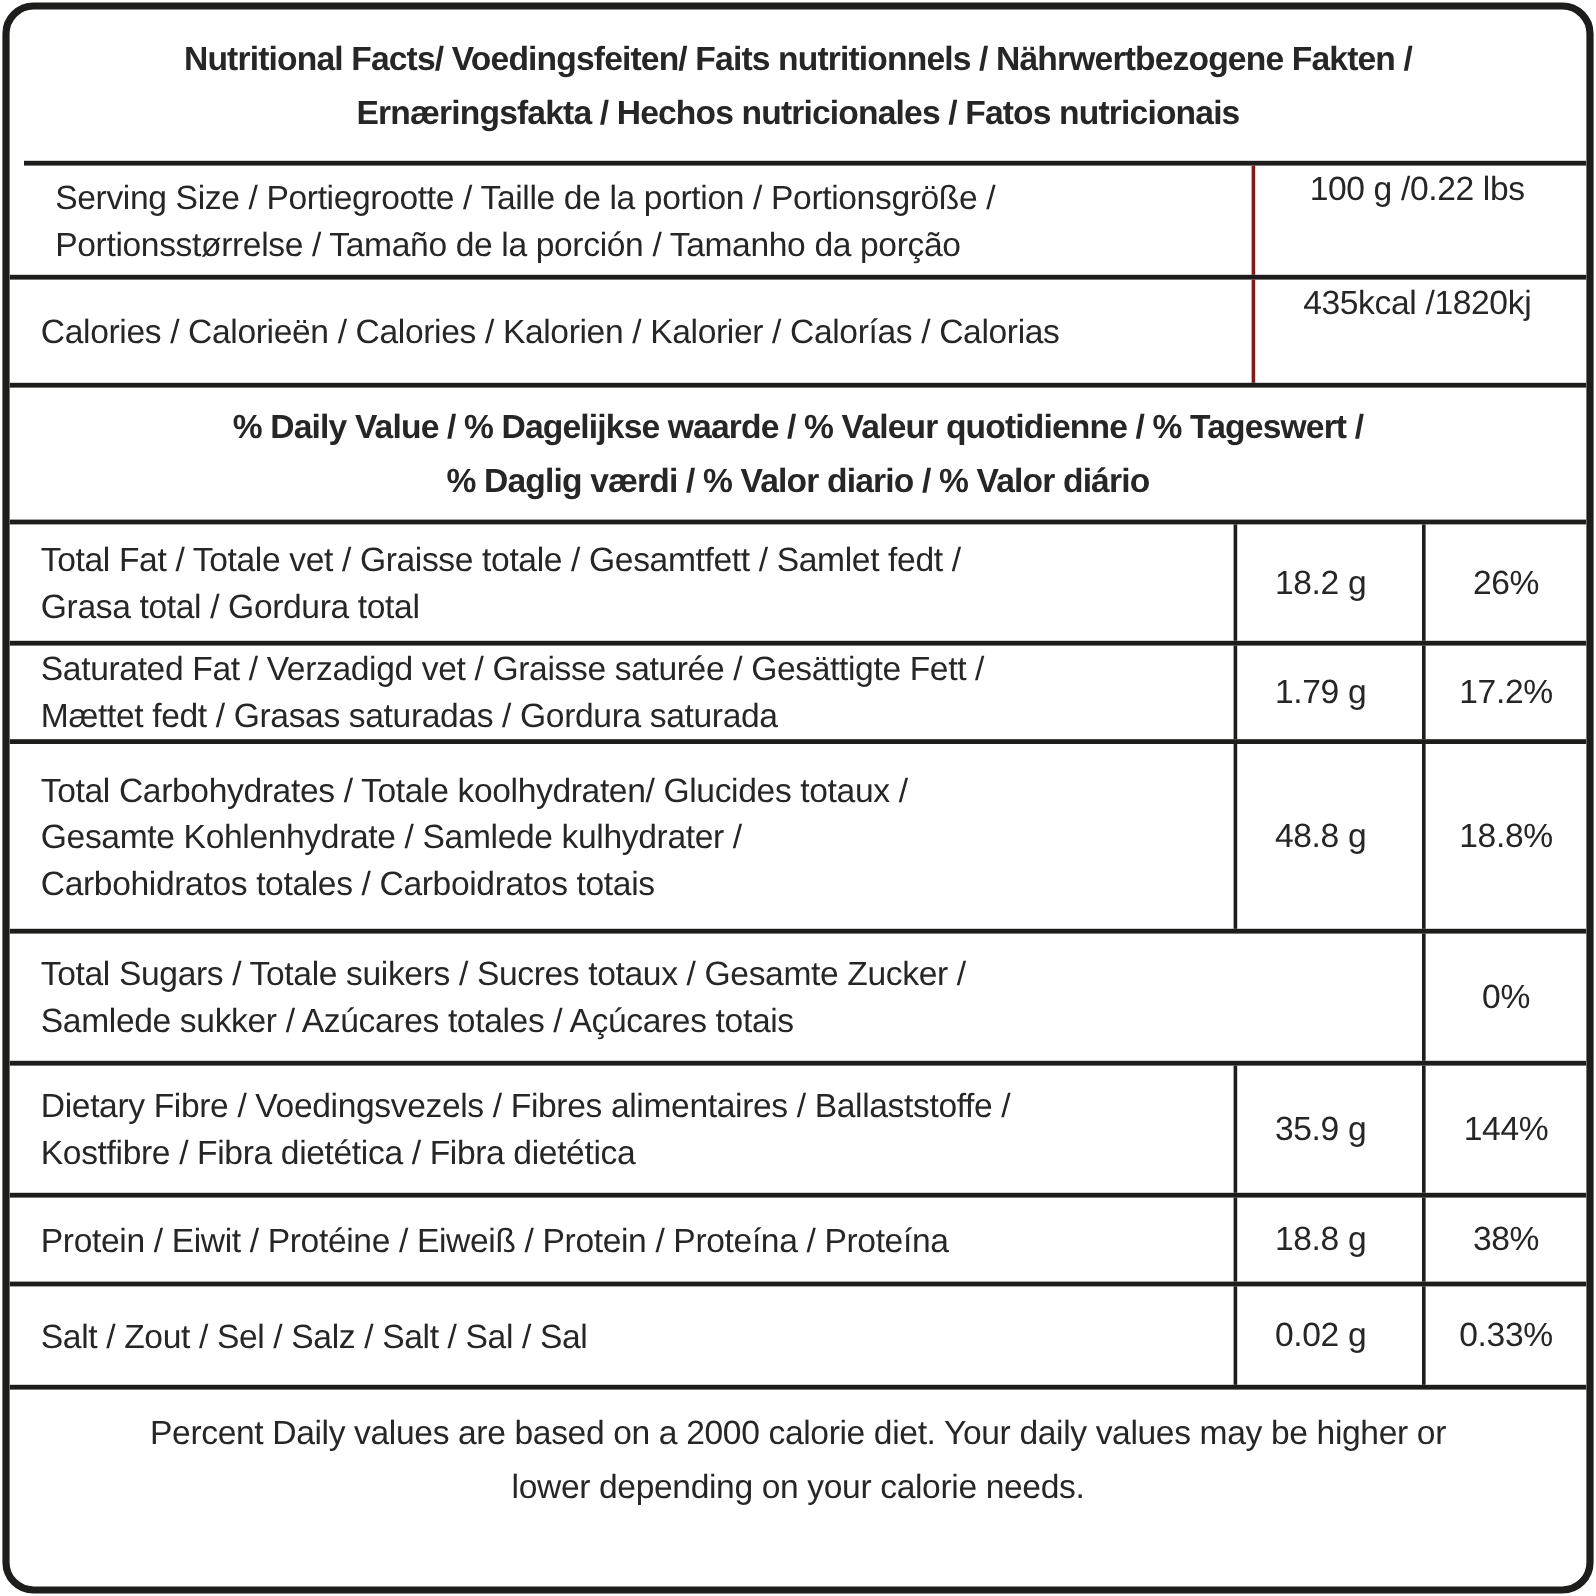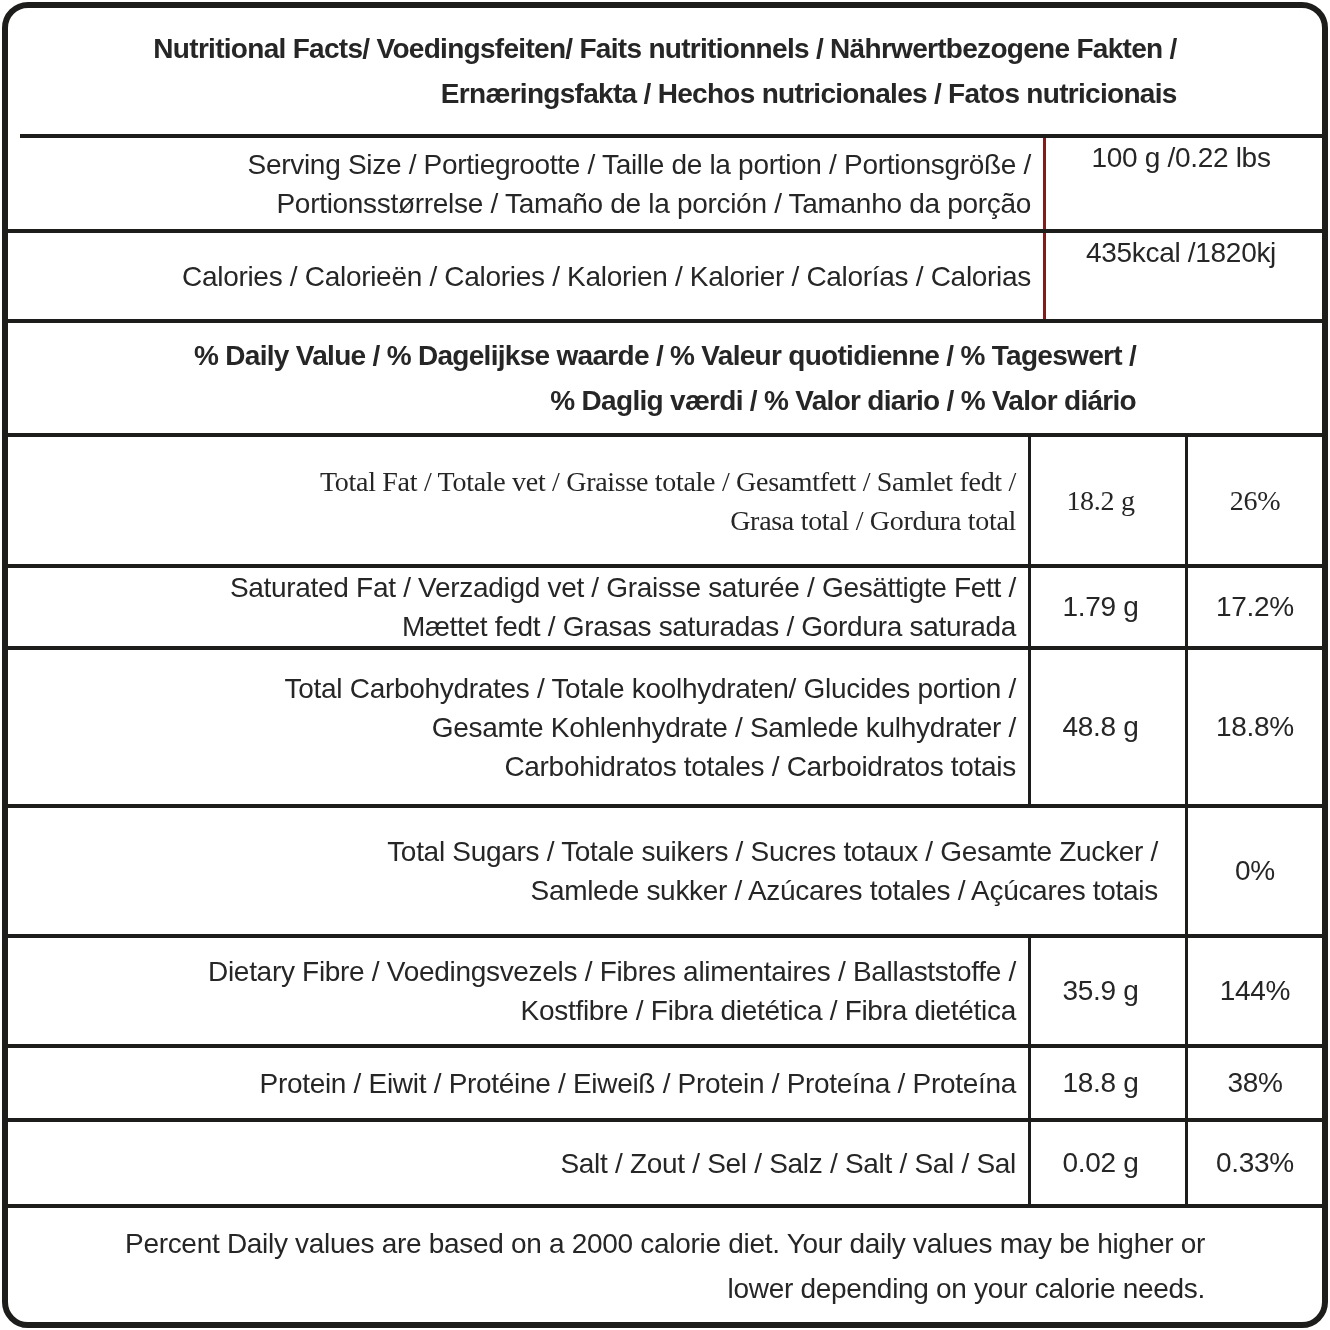--- a/index.html
+++ b/index.html
@@ -10,31 +10,31 @@
     overflow:hidden;display:flex;flex-direction:column;background:#ffffff;
     font-family:"Liberation Sans",sans-serif;color:#262626;
     font-size:28px;letter-spacing:-0.3px;
   }
   .row{box-sizing:border-box;display:flex;align-items:center;flex:0 0 auto;}
   .row + .row{border-top:4px solid #1d1d1b;}
   .h-title{height:126px;}
   .h-serving{height:95px;margin-left:12px;}
   .h-calories{height:90px;}
   .h-dv{height:114px;}
-  .h-fat{height:131px;font-family:Liberation Serif, serif;}
+  .h-fat{height:101px;}
   .h-satfat{height:82px;}
   .h-carbs{height:158px;}
-  .h-sugars{height:130px;}
+  .h-sugars{height:110px;}
   .h-fibre{height:110px;}
   .h-protein{height:74px;}
   .h-salt{height:86px;}
   .h-footer{height:120px;}
   .center-row{justify-content:center;text-align:center;}
   .bold{font-weight:bold;letter-spacing:-0.7px;}
-  .lines div{white-space:nowrap;line-height:39px;text-align:right;}
+  .lines div{white-space:nowrap;line-height:39px;}
   .wide-lines div{line-height:45px;}
   .label-cell{flex:1 1 auto;min-width:0;padding:0 12px 0 26px;overflow:hidden;}
   .value-cell{
     width:279px;flex:0 0 279px;box-sizing:border-box;align-self:stretch;
     border-left:3px solid #7f1d1d;display:flex;flex-direction:row;
     justify-content:center;text-align:right;padding-right:6px;
   }
   .amount-cell{
     width:142px;flex:0 0 142px;box-sizing:border-box;align-self:stretch;
     border-left:3px solid #1d1d1b;display:flex;align-items:center;justify-content:center;
@@ -98,21 +98,21 @@
     <div class="label-cell lines">
         <div>Saturated Fat / Verzadigd vet / Graisse saturée / Gesättigte Fett /</div>
         <div>Mættet fedt / Grasas saturadas / Gordura saturada</div>
       </div>
     <div class="amount-cell">1.79 g</div>
     <div class="percent-cell">17.2%</div>
   </div>
 
   <div class="row h-carbs">
     <div class="label-cell lines">
-        <div>Total Carbohydrates / Totale koolhydraten/ Glucides portion /</div>
+        <div>Total Carbohydrates / Totale koolhydraten/ Glucides totaux /</div>
         <div>Gesamte Kohlenhydrate / Samlede kulhydrater /</div>
         <div>Carbohidratos totales / Carboidratos totais</div>
       </div>
     <div class="amount-cell">48.8 g</div>
     <div class="percent-cell">18.8%</div>
   </div>
 
   <div class="row h-sugars">
     <div class="label-cell lines">
         <div>Total Sugars / Totale suikers / Sucres totaux / Gesamte Zucker /</div>

